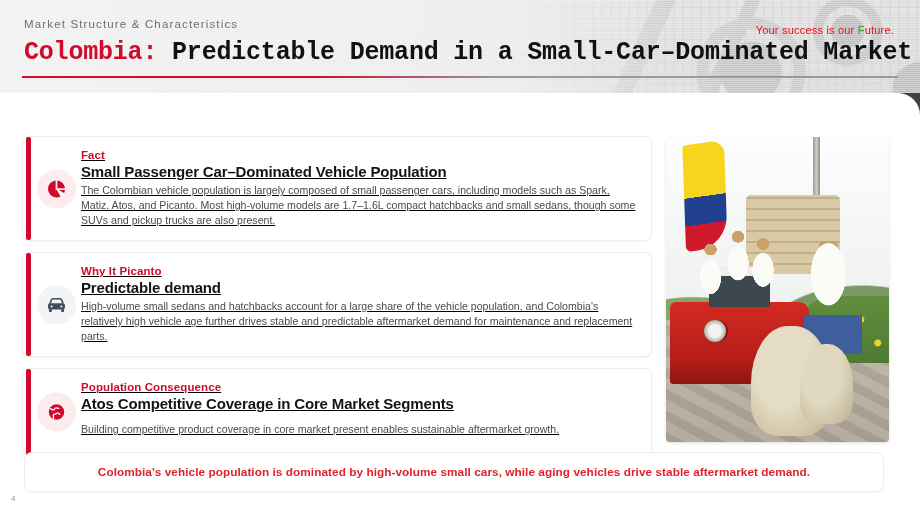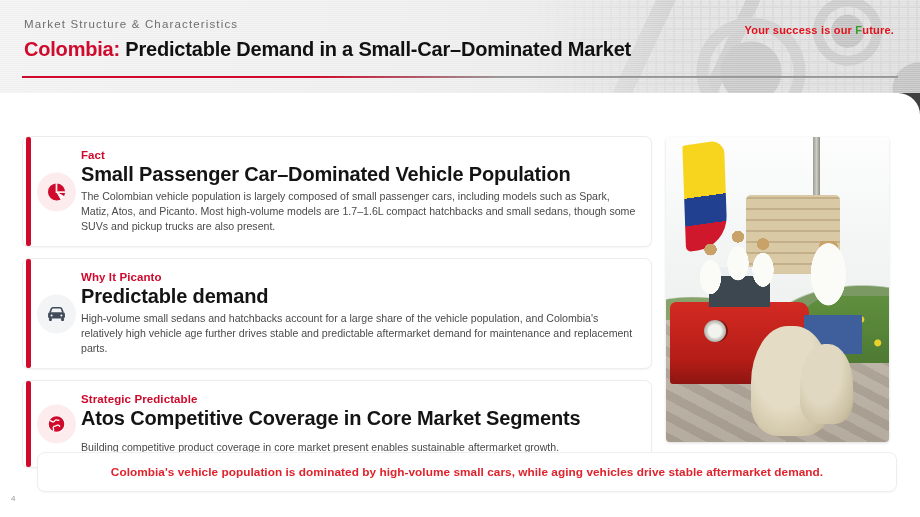--- a/index.html
+++ b/index.html
@@ -63,35 +63,36 @@
     font-size: 11.5px;
     color: #6e6e6e;
     letter-spacing: 1.15px;
     white-space: nowrap;
   }
 
   .tagline {
     position: absolute;
     right: 26px; top: 24px;
     font-size: 11px;
-    font-weight: bold;
+    font-weight: normal;
     color: #e3101a;
     letter-spacing: .2px;
     white-space: nowrap;
   }
   .tagline .f-green { color: #35a02a; }
 
   .title {
     position: absolute;
     left: 24px; top: 38px;
-    font-size: 20px;
+    font-size: 25px;
     font-weight: bold;
     color: #111111;
     letter-spacing: -0.2px;
     white-space: nowrap;
+    font-family: Liberation Mono, monospace;
   }
   .title .accent { color: #cf0a2c; }
 
   .title-rule {
     position: absolute;
     left: 22px; top: 76px;
     width: 876px; height: 2px;
     background: linear-gradient(90deg, #cf0a2c 0%, #cf0a2c 33%, #9a9a9a 55%, #9a9a9a 100%);
   }
 
@@ -102,20 +103,21 @@
     width: 920px; height: 424px;
     background: #ffffff;
     border-top-right-radius: 22px;
   }
 
   
   .cards {
     position: absolute;
     left: 22px; top: 136px;
     width: 630px;
+    text-decoration: underline;
   }
 
   .card {
     position: relative;
     background: #ffffff;
     border: 1px solid #ededed;
     border-radius: 7px;
     box-shadow: 0 1px 2px rgba(0,0,0,.045);
     padding: 12px 14px 12px 58px;
     margin-bottom: 11px;
@@ -144,21 +146,21 @@
   .icon-bg-gray { background: #f3f4f6; }
 
   .card-kicker {
     font-size: 11.5px;
     font-weight: bold;
     color: #cf0a2c;
     margin-bottom: 2px;
     letter-spacing: .1px;
   }
   .card-title {
-    font-size: 20px;
+    font-size: 15px;
     font-weight: bold;
     color: #141414;
     margin-bottom: 3px;
     letter-spacing: -0.15px;
   }
   .card-body {
     font-size: 10.6px;
     line-height: 1.42;
     color: #4a4a4a;
   }
@@ -274,21 +276,21 @@
   .photo-bigsack2 {
     position: absolute; left: 60%; bottom: 6%;
     width: 24%; height: 26%;
     background: radial-gradient(ellipse at 40% 30%, #e0d8c0 0 45%, #cbc0a2 78%, #b4a788 100%);
     border-radius: 46% 46% 34% 34% / 52% 52% 28% 28%;
   }
 
   
   .summary {
     position: absolute;
-    left: 37px; top: 452px;
+    left: 24px; top: 452px;
     width: 860px; height: 40px;
     background: #ffffff;
     border: 1px solid #eeeeee;
     border-radius: 8px;
     box-shadow: 0 1px 2px rgba(0,0,0,.04);
     display: flex;
     align-items: center;
     justify-content: center;
   }
   .summary-text {
@@ -359,21 +361,21 @@
 
     <div class="card card--3">
       <div class="card-icon icon-bg-pink">
         <svg width="21" height="21" viewBox="0 0 24 24" aria-hidden="true">
           <circle cx="12" cy="12" r="9.6" fill="#cf0a2c"></circle>
           <path d="M4.6 8.2c1.9.4 2.6 1.6 4.1 1.3 1.5-.3 1.1-2.1 2.6-2.3 1.5-.2 2.1 1 3.4.5" fill="none" stroke="#ffffff" stroke-width="1.5" stroke-linecap="round"></path>
           <path d="M8.6 19.2c.4-1.7-.7-2.5-.2-3.8.5-1.3 2.6-.7 3.6-1.7 1-1 2.9-.2 3.6 1" fill="none" stroke="#ffffff" stroke-width="1.5" stroke-linecap="round"></path>
           <circle cx="12" cy="12" r="9.6" fill="none" stroke="#ffffff" stroke-width="1.3"></circle>
         </svg>
       </div>
-      <div class="card-kicker">Strategic Predictable</div>
+      <div class="card-kicker">Population Consequence</div>
       <div class="card-title">Atos Competitive Coverage in Core Market Segments</div>
       <div class="card-body">Building competitive product coverage in core market present enables sustainable aftermarket growth.</div>
     </div>
   </div>
 
   <div class="photo" title="Colombian family in traditional ponchos and hats celebrating on a red Willys jeep loaded with coffee sacks, with the Colombian flag and green mountains in the background">
     <div class="photo-sky"></div>
     <div class="photo-hills"></div>
     <div class="photo-ground"></div>
     <div class="photo-foliage"></div>

